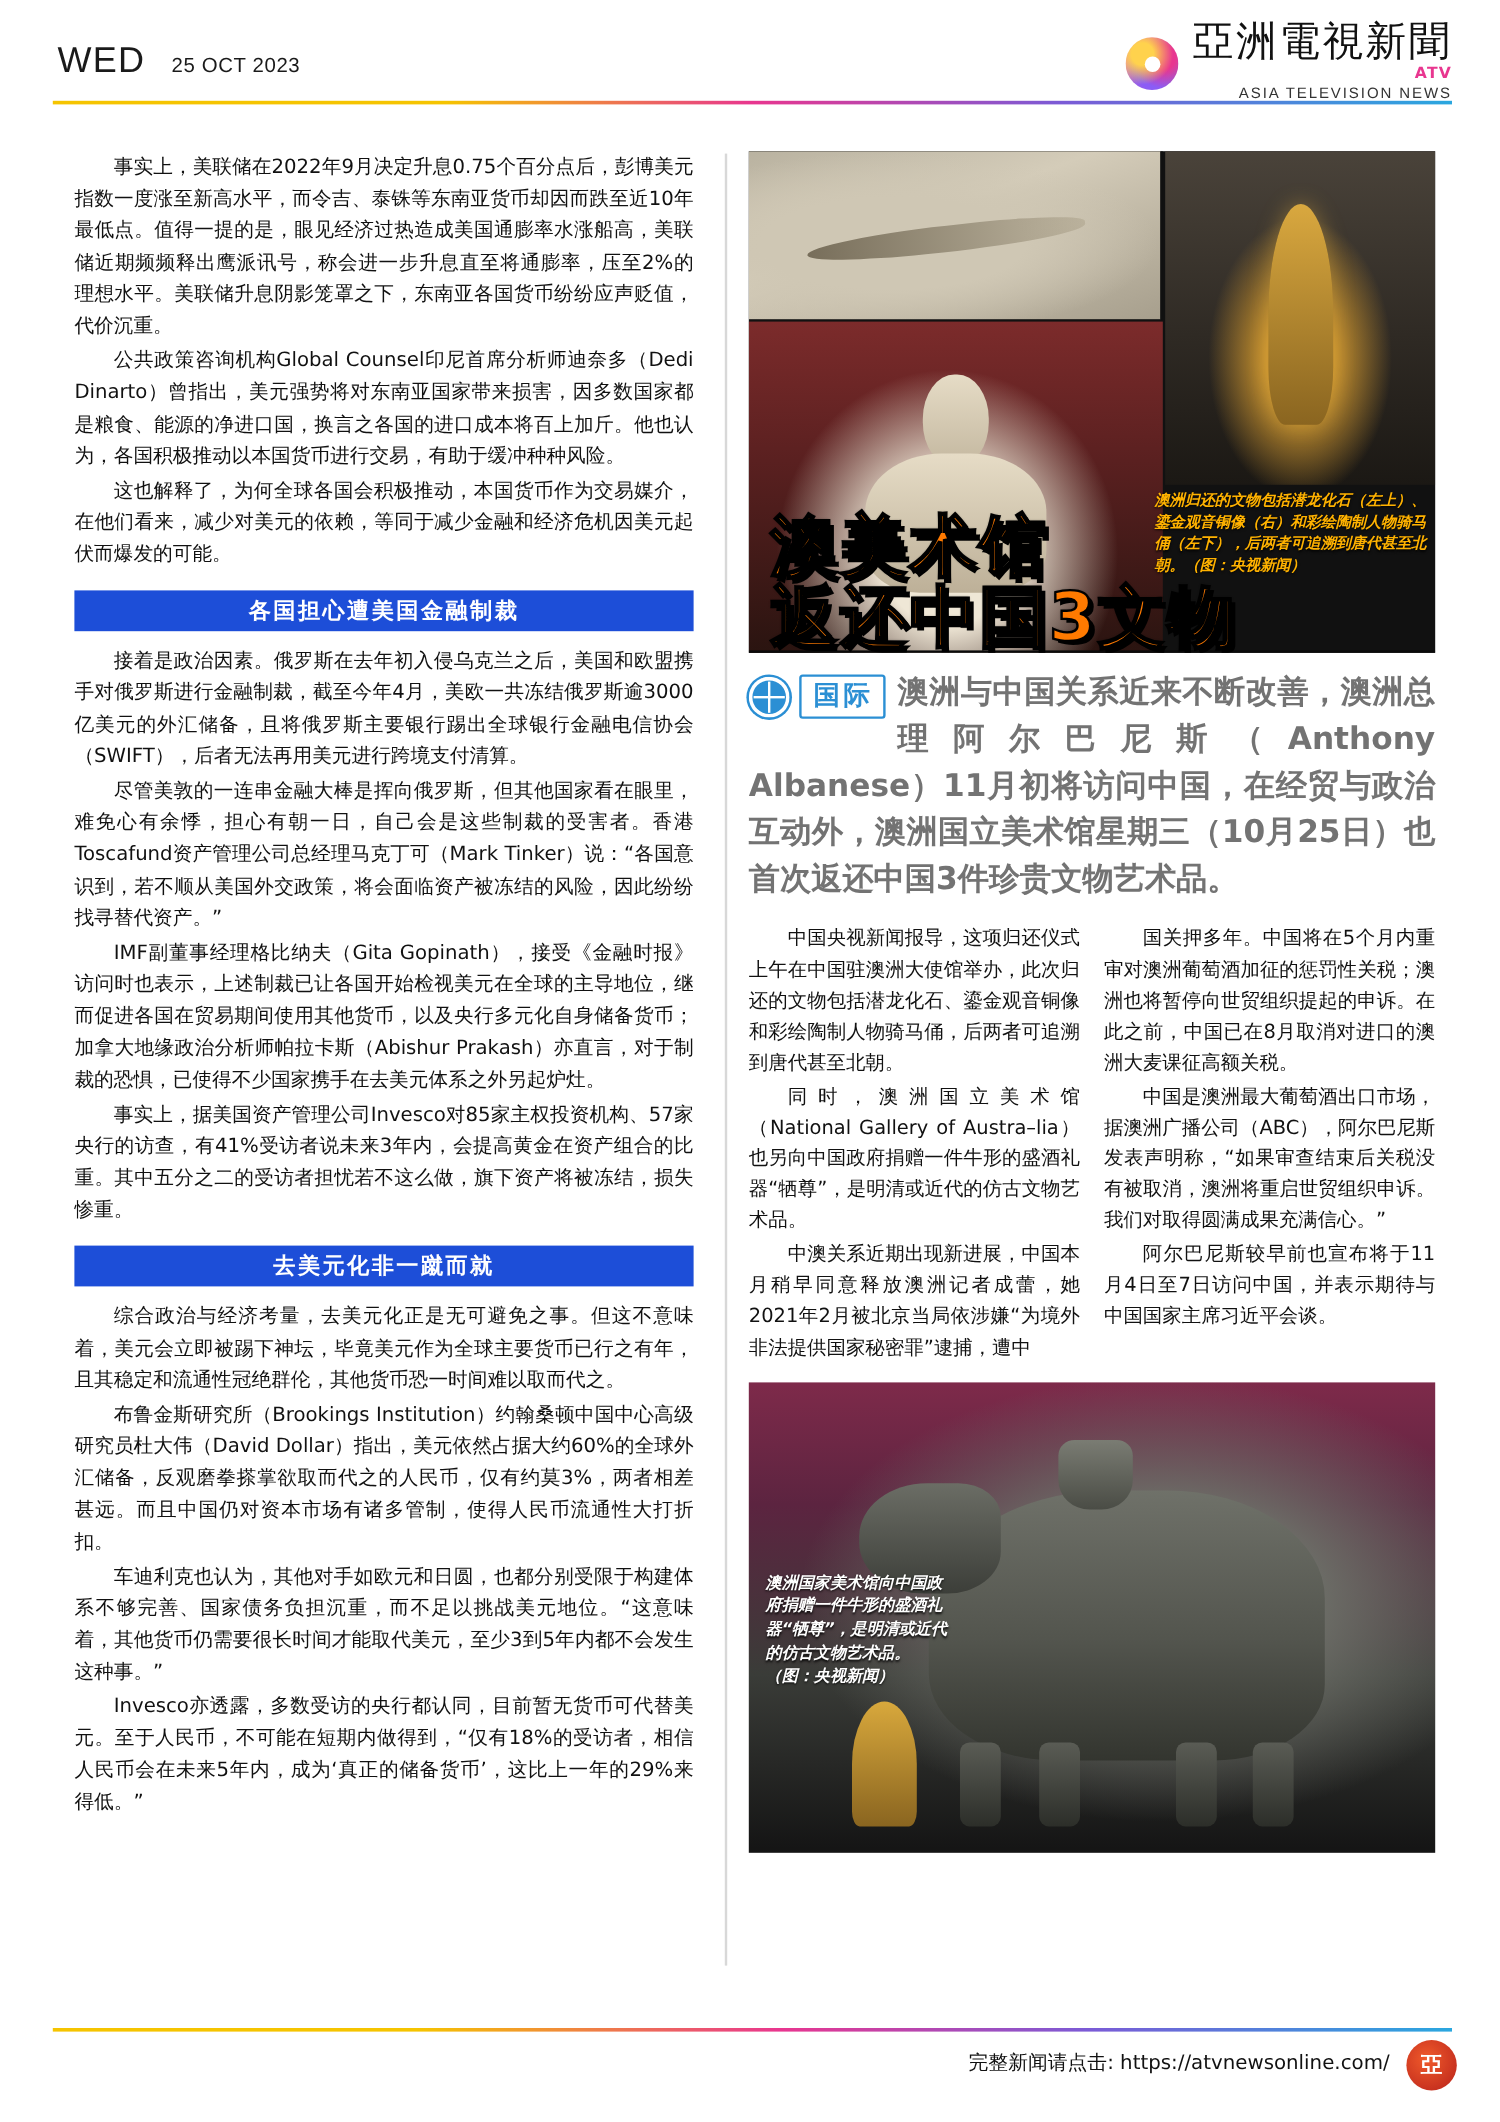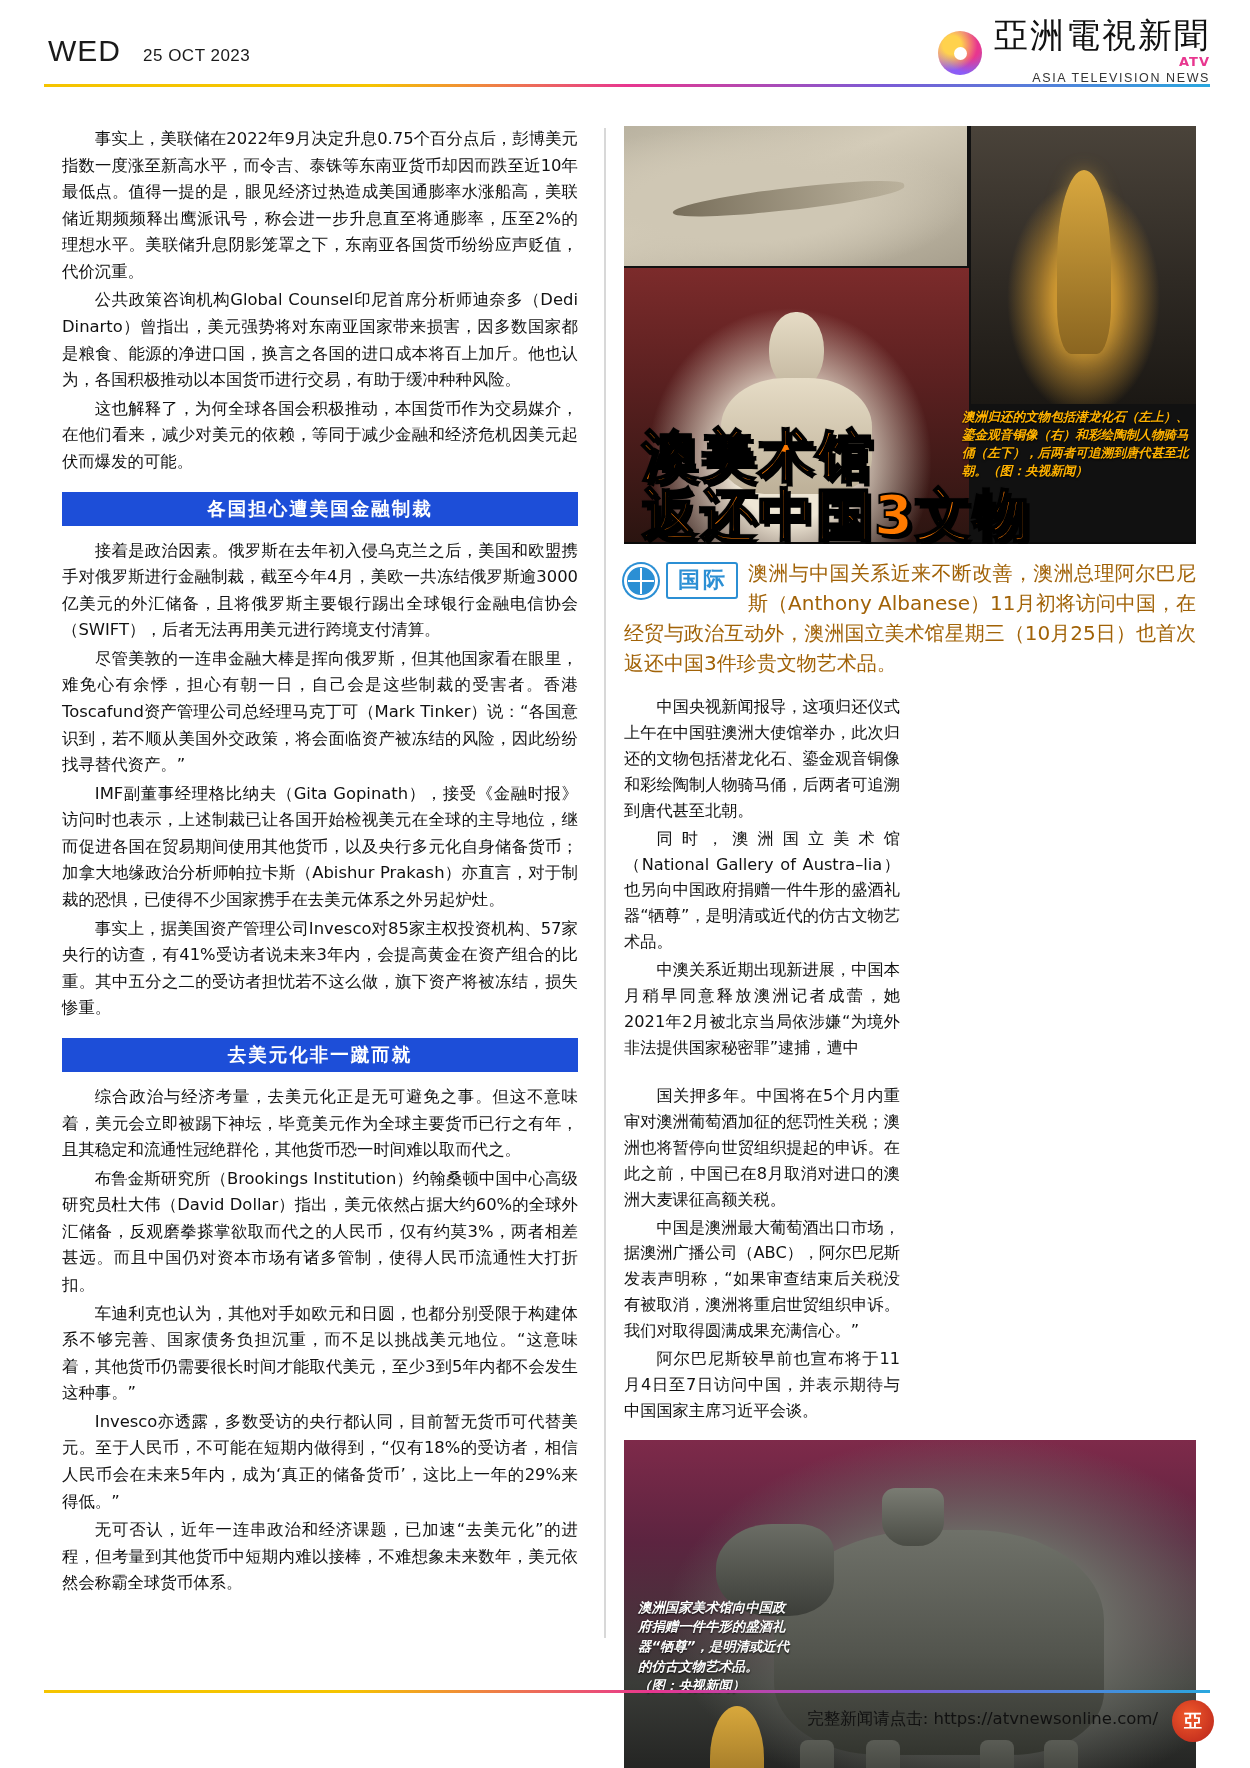--- a/index.html
+++ b/index.html
@@ -272,34 +272,33 @@
   .globe-label {
     border: 2px solid #2b8fd4;
     color: #2b8fd4;
     font-size: 22px;
     font-weight: 800;
     letter-spacing: 3px;
     padding: 1px 8px 2px 10px;
     border-radius: 3px;
   }
   .lede-text {
-    font-size: 20px;
-    font-weight: 400;
+    font-size: 26px;
+    font-weight: 700;
     line-height: 1.5;
     text-align: justify;
-    color: #a16207;
+    color: #737373;
   }
 
   
   .subcols {
     display: flex;
     gap: 20px;
     margin-top: 16px;
     width: 572px;
-    flex-direction: column;
   }
   .subcol { width: 276px; }
   .subcol p {
     margin: 0 0 2px 0;
     font-size: 16.2px;
     line-height: 1.6;
     text-align: justify;
     text-indent: 2em;
     color: #111;
   }
@@ -434,21 +433,20 @@
     <p class="body">尽管美敦的一连串金融大棒是挥向俄罗斯，但其他国家看在眼里，难免心有余悸，担心有朝一日，自己会是这些制裁的受害者。香港Toscafund资产管理公司总经理马克丁可（Mark Tinker）说：“各国意识到，若不顺从美国外交政策，将会面临资产被冻结的风险，因此纷纷找寻替代资产。”</p>
     <p class="body">IMF副董事经理格比纳夫（Gita Gopinath），接受《金融时报》访问时也表示，上述制裁已让各国开始检视美元在全球的主导地位，继而促进各国在贸易期间使用其他货币，以及央行多元化自身储备货币；加拿大地缘政治分析师帕拉卡斯（Abishur Prakash）亦直言，对于制裁的恐惧，已使得不少国家携手在去美元体系之外另起炉灶。</p>
     <p class="body">事实上，据美国资产管理公司Invesco对85家主权投资机构、57家央行的访查，有41%受访者说未来3年内，会提高黄金在资产组合的比重。其中五分之二的受访者担忧若不这么做，旗下资产将被冻结，损失惨重。</p>
 
     <div class="section-bar">去美元化非一蹴而就</div>
 
     <p class="body">综合政治与经济考量，去美元化正是无可避免之事。但这不意味着，美元会立即被踢下神坛，毕竟美元作为全球主要货币已行之有年，且其稳定和流通性冠绝群伦，其他货币恐一时间难以取而代之。</p>
     <p class="body">布鲁金斯研究所（Brookings Institution）约翰桑顿中国中心高级研究员杜大伟（David Dollar）指出，美元依然占据大约60%的全球外汇储备，反观磨拳搽掌欲取而代之的人民币，仅有约莫3%，两者相差甚远。而且中国仍对资本市场有诸多管制，使得人民币流通性大打折扣。</p>
     <p class="body">车迪利克也认为，其他对手如欧元和日圆，也都分别受限于构建体系不够完善、国家债务负担沉重，而不足以挑战美元地位。“这意味着，其他货币仍需要很长时间才能取代美元，至少3到5年内都不会发生这种事。”</p>
     <p class="body">Invesco亦透露，多数受访的央行都认同，目前暂无货币可代替美元。至于人民币，不可能在短期内做得到，“仅有18%的受访者，相信人民币会在未来5年内，成为‘真正的储备货币’，这比上一年的29%来得低。”</p>
-    <p class="body">无可否认，近年一连串政治和经济课题，已加速“去美元化”的进程，但考量到其他货币中短期内难以接棒，不难想象未来数年，美元依然会称霸全球货币体系。</p>
   </div>
 
   <div class="col-right">
 
     <div class="photo-block">
       <div class="ph-fossil"></div>
       <div class="ph-buddha"></div>
       <div class="ph-horse"></div>
       <div class="photo-caption">澳洲归还的文物包括潜龙化石（左上）、鎏金观音铜像（右）和彩绘陶制人物骑马俑（左下），后两者可追溯到唐代甚至北朝。（图：央视新闻）</div>
       <div class="headline-band"></div>

